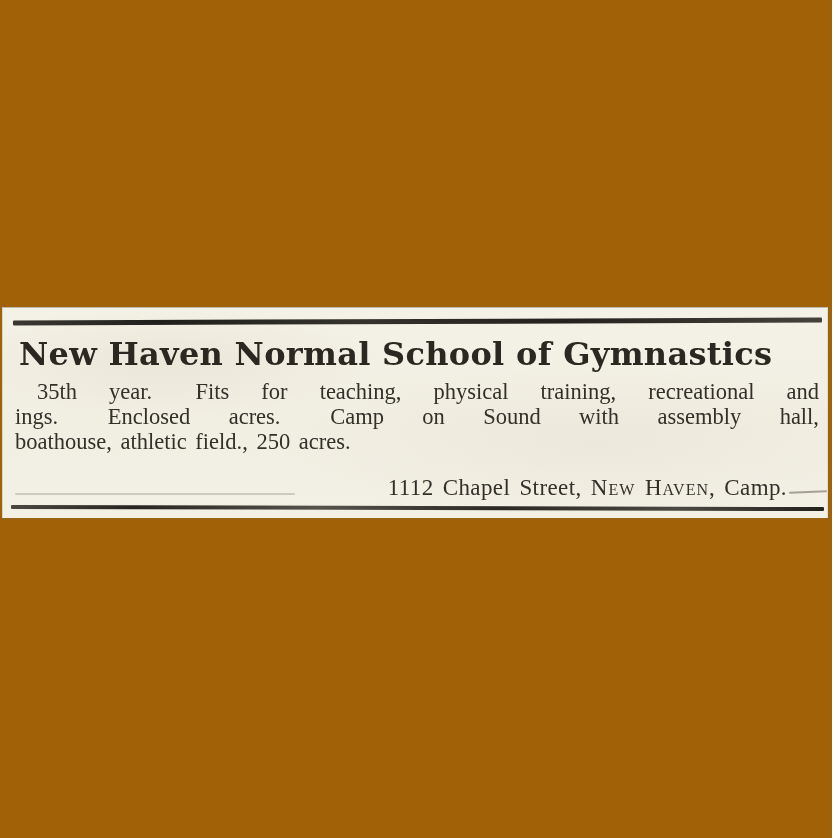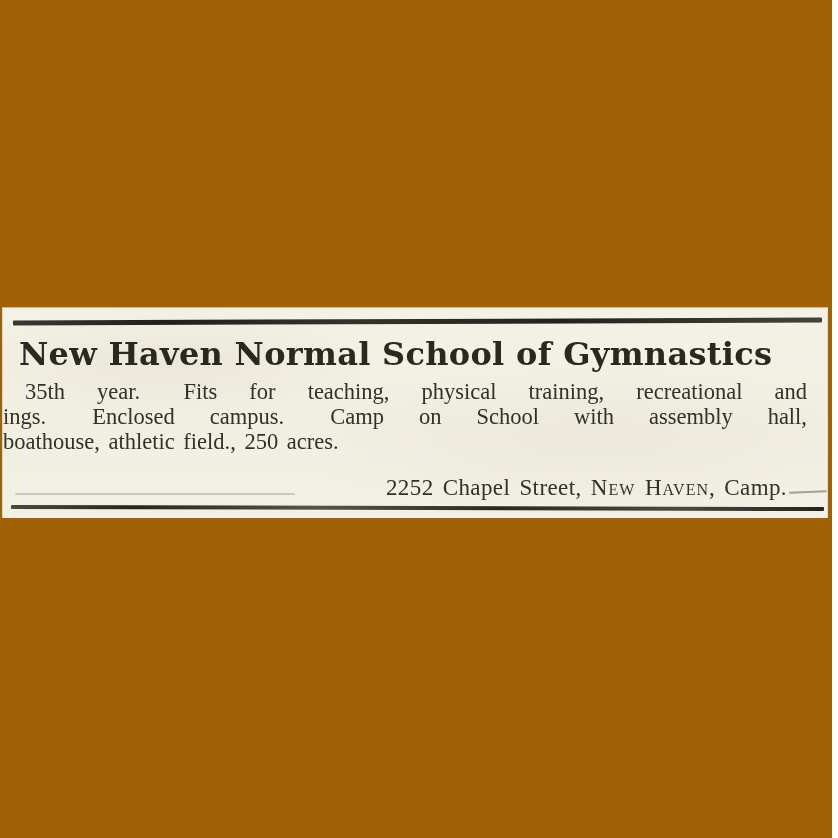--- a/index.html
+++ b/index.html
@@ -75,21 +75,21 @@
     margin: 0;
     font-family: "DejaVu Serif", serif;
     font-size: 32px;
     font-weight: 700;
     letter-spacing: 0.3px;
     color: #2b2822;
     white-space: nowrap;
   }
   .ad-body {
     position: absolute;
-    left: 0;
+    left: 12px;
     top: 71px;
     width: 804px;
     font-size: 22.5px;
     line-height: 25px;
     color: #33302a;
     word-spacing: 3px;
   }
   .body-line {
     text-align: justify;
     text-align-last: justify;
@@ -124,24 +124,24 @@
 <body>
 
 <div class="page">
   <div class="clipping">
     <div class="rule top-rule"></div>
 
     <h1 class="ad-title">New Haven Normal School of Gymnastics</h1>
 
     <div class="ad-body">
       <div class="body-line first">35th year.  Fits for teaching, physical training, recreational and</div>
-      <div class="body-line">ings.  Enclosed campus.  Camp on School with assembly hall,</div>
+      <div class="body-line">ings.  Enclosed acres.  Camp on Sound with assembly hall,</div>
       <div class="body-line last">boathouse, athletic field., 250 acres.</div>
     </div>
 
-    <div class="address-line"><span>2252 Chapel Street, </span><span class="smallcaps">New Haven</span><span>, Camp.</span></div>
+    <div class="address-line"><span>1112 Chapel Street, </span><span class="smallcaps">New Haven</span><span>, Camp.</span></div>
 
     <div class="faint-rule faint-rule-left"></div>
     <div class="faint-rule faint-rule-right"></div>
 
     <div class="rule bottom-rule"></div>
   </div>
 </div>
 
 </body></html>

